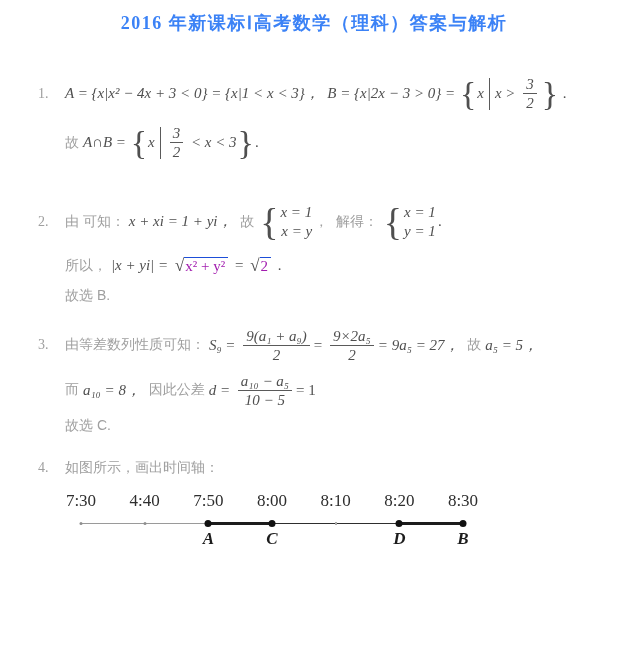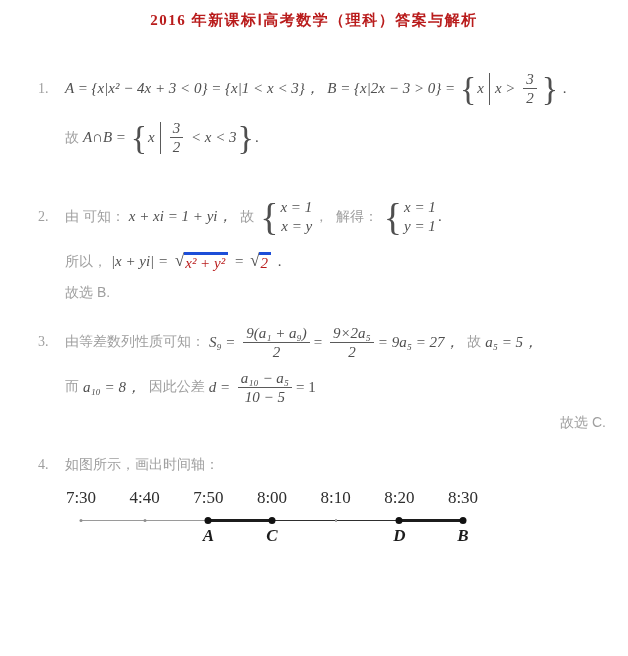--- a/index.html
+++ b/index.html
@@ -5,22 +5,22 @@
   html,body{margin:0;padding:0;}
   body{
     width:628px;height:656px;background:#ffffff;overflow:hidden;
     font-family:"Liberation Sans",sans-serif;
     -webkit-font-smoothing:antialiased;
   }
   .page{position:relative;width:628px;height:656px;background:#fff;}
 
   .doc-title{
     padding-top:11px;text-align:center;
-    font-family:"Liberation Serif",serif;font-weight:bold;font-size:15px;
-    letter-spacing:1.5px;color:#b91c1c;
+    font-family:"Liberation Serif",serif;font-weight:bold;font-size:18px;
+    letter-spacing:1.5px;color:#3b82f6;
   }
 
   
   .line{
     display:flex;align-items:center;margin-left:38px;margin-right:22px;
     white-space:pre;
   }
   .line .num{
     width:27px;flex:none;color:#9f9f9f;
     font-family:"Liberation Serif",serif;font-size:14px;
@@ -58,34 +58,34 @@
   }
   .cases .rows{display:flex;flex-direction:column;line-height:1.25;align-items:flex-end;}
 
   
   .sqrt{display:inline-flex;align-items:flex-start;margin:0 3px;}
   .sqrt .rsign{
     font-family:"Liberation Serif",serif;font-style:normal;font-size:17px;
     line-height:1.05;color:#4f4f4f;
   }
   .sqrt .rbody{
-    border-top:3px solid #1d4ed8;padding:0 3px 0 1px;
-    font-family:"Liberation Serif",serif;font-style:italic;font-size:15px;
-    color:#b91c1c;
+    border-top:1px solid #1d4ed8;padding:0 3px 0 1px;
+    font-family:"Liberation Serif",serif;font-size:15px;
+    color:#a21caf;
   }
   .l-p1a{margin-top:40px;}
   .l-p1b{margin-top:12px;}
   .l-p1c{margin-top:14px;}
   .l-p2a{margin-top:42px;}
   .l-p2b{margin-top:16px;}
   .l-p2c{margin-top:12px;}
   .l-p3a{margin-top:22px;}
   .l-p3b{margin-top:8px;}
   .l-p3c{margin-top:12px;}
-  .l-p3d{margin-top:8px;justify-content:flex-end;}
+  .l-p3d{margin-top:8px;}
   .l-p4a{margin-top:24px;}
 
   
   .timeline{
     position:relative;margin-left:81px;margin-top:14px;
     width:382px;height:62px;
   }
   .tlabel{
     position:absolute;top:0;transform:translateX(-50%);
     font-family:"Liberation Serif",serif;font-size:17px;color:#2e2e2e;

